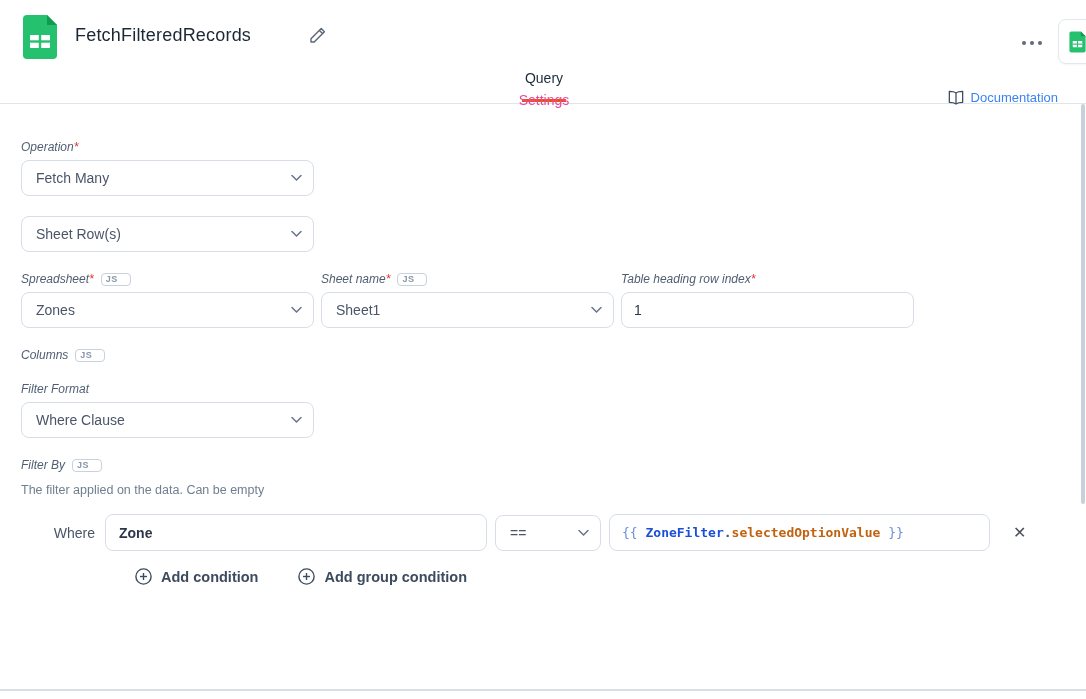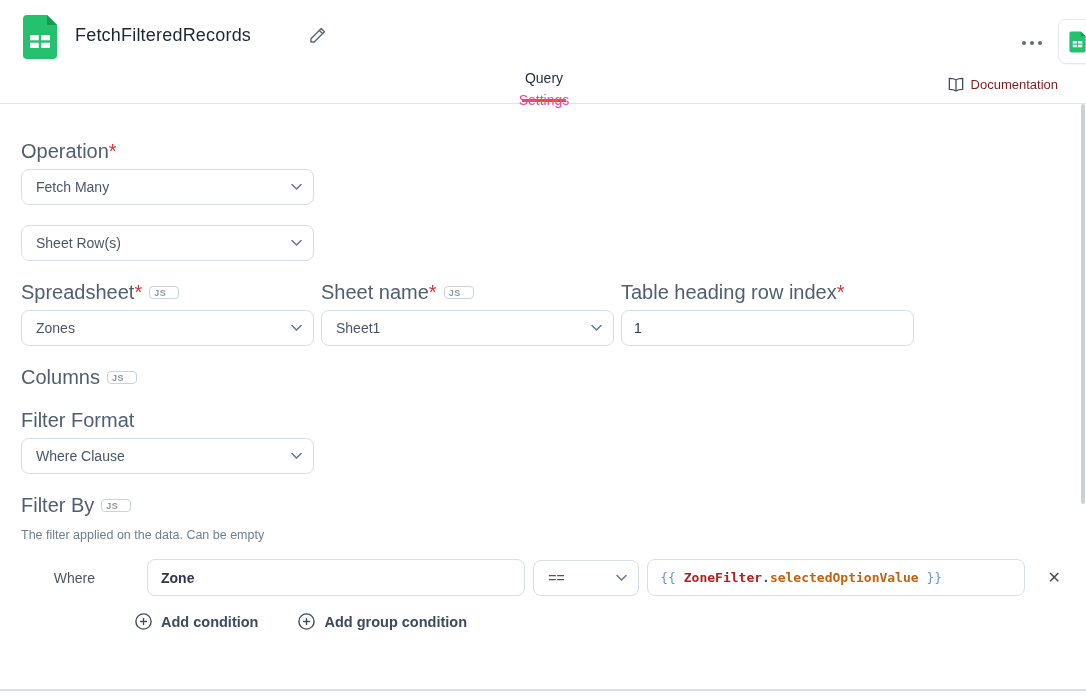--- a/index.html
+++ b/index.html
@@ -19,28 +19,28 @@
                  justify-content:flex-start; padding-left:9px; box-shadow:0 1px 2px rgba(0,0,0,.04); }
   .plugin-chip svg { width:19px; height:22px; }
 
   
   .tabbar { position:relative; height:34px; border-bottom:1px solid #e0e5ea; display:flex; align-items:center;
             padding-left:29px;flex-direction:column; }
   .tab { font-size:14px; margin-right:27px; padding-bottom:6px; position:relative; cursor:pointer; }
   .tab.active { color:#1c2b3a; }
   .tab.active::after { content:""; position:absolute; left:-3px; right:-3px; bottom:-10px; height:3px; background:#e15615; }
   .tab.inactive { color:#ec4899; }
-  .doc-link { position:absolute; right:28px; top:7px; display:flex; align-items:center; gap:7px;
-              font-size:13px; color:#7f1d1d; cursor:pointer; }
+  .doc-link { position:absolute; right:28px; top:20px; display:flex; align-items:center; gap:7px;
+              font-size:13px; color:#3b82f6; cursor:pointer; }
 
   
   .content { padding:36px 21px 0 21px; }
   .field-group { margin-bottom:20px; }
   .label-row { display:flex; align-items:center; gap:7px; margin-bottom:6px; }
-  .label { font-size:20px; color:#4f5e71; }
+  .label { font-size:12px; color:#4f5e71;font-style:italic; }
   .req { color:#e03131; }
   .js-badge { font-size:9px; font-weight:700; letter-spacing:.5px; color:#8795a7;
               border:1px solid #c9d2dc; border-radius:4px; padding:1px 12px 0 4px; line-height:11px; height:13px;
               display:inline-flex; align-items:center; background:#fff; }
   .control { position:relative; width:293px; height:36px; border:1px solid #d7dee7; border-radius:8px;
              background:#fff; display:flex; align-items:center; padding:0 30px 0 14px;
              font-size:14px; color:#4a5568; cursor:pointer; }
   .control .chev { position:absolute; right:11px; top:50%; transform:translateY(-50%); }
   .placeholder { color:#b3becb; }
   input.text-input { width:293px; height:36px; border:1px solid #d7dee7; border-radius:8px; background:#fff;
@@ -48,27 +48,27 @@
   .triple-row { display:flex; gap:7px; }
   .triple-row .col { width:293px; }
 
   .helper { font-size:12.5px; color:#6f7e90; margin-top:11px; }
 
   
   .where-row { display:flex; align-items:center; margin-top:17px; }
   .where-label { width:84px; text-align:right; padding-right:10px; font-size:14px; color:#4a5568; flex:0 0 auto; }
   .where-key { width:382px; height:37px; border:1px solid #d7dee7; border-radius:8px; font-size:14px;
                font-weight:600; color:#2b3648; padding:0 13px; outline:none;
-               font-family:"Liberation Sans", sans-serif;margin-left:42px; }
+               font-family:"Liberation Sans", sans-serif; }
   .where-op { width:106px; margin-left:8px; flex:0 0 auto; }
   .code-field { width:381px; height:37px; margin-left:8px; border:1px solid #d7dee7; border-radius:8px;
                 display:flex; align-items:center; padding:0 12px; background:#fff;
                 font-family:"DejaVu Sans Mono", monospace; font-size:13px; white-space:pre; overflow:hidden; }
   .tok-brace { color:#6c8fd0; }
-  .tok-obj { color:#b91c1c; font-weight:700; }
+  .tok-obj { color:#1d4ed8; font-weight:700; }
   .tok-dot { color:#4a5568; font-weight:700; }
   .tok-prop { color:#c2610f; font-weight:700; }
   .remove-btn { margin-left:19px; font-size:16px; color:#4a5056; cursor:pointer; line-height:1; padding:4px; }
 
   
   .actions-row { display:flex; gap:40px; margin-top:17px; margin-left:114px; }
   .action-btn { display:flex; align-items:center; gap:9px; font-size:14.5px; font-weight:600; color:#3d4b5f;
                 background:none; border:none; cursor:pointer; font-family:"Liberation Sans", sans-serif; }
 
   

